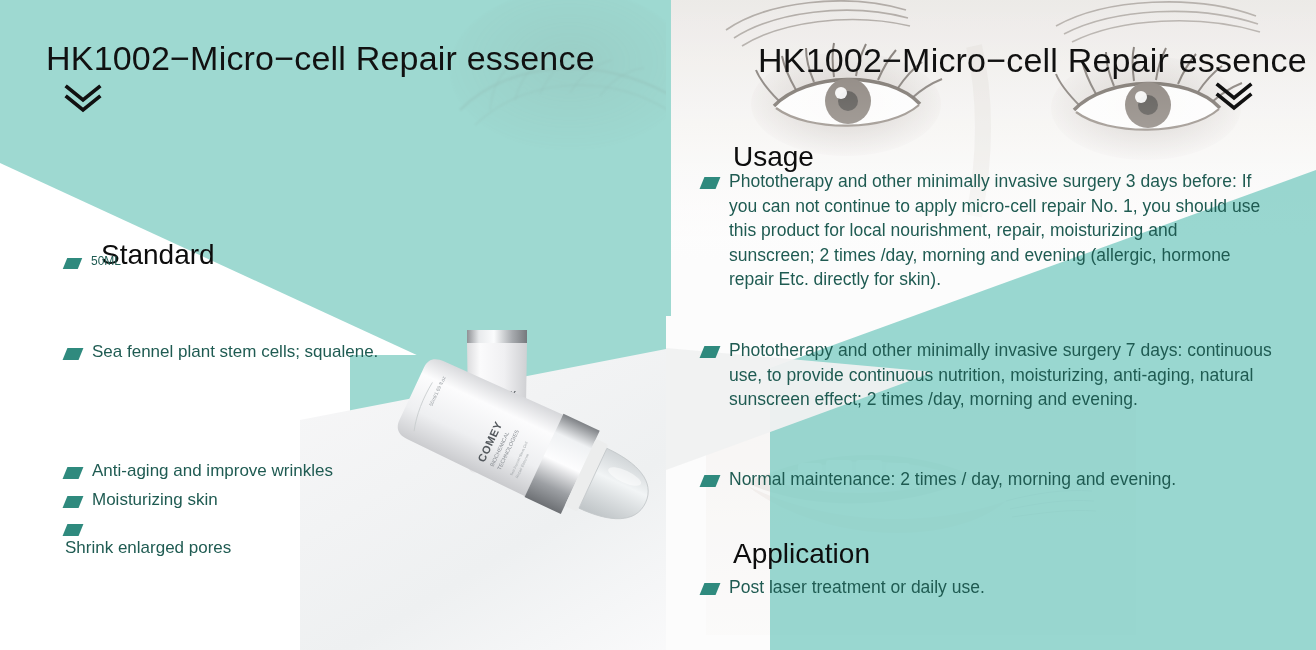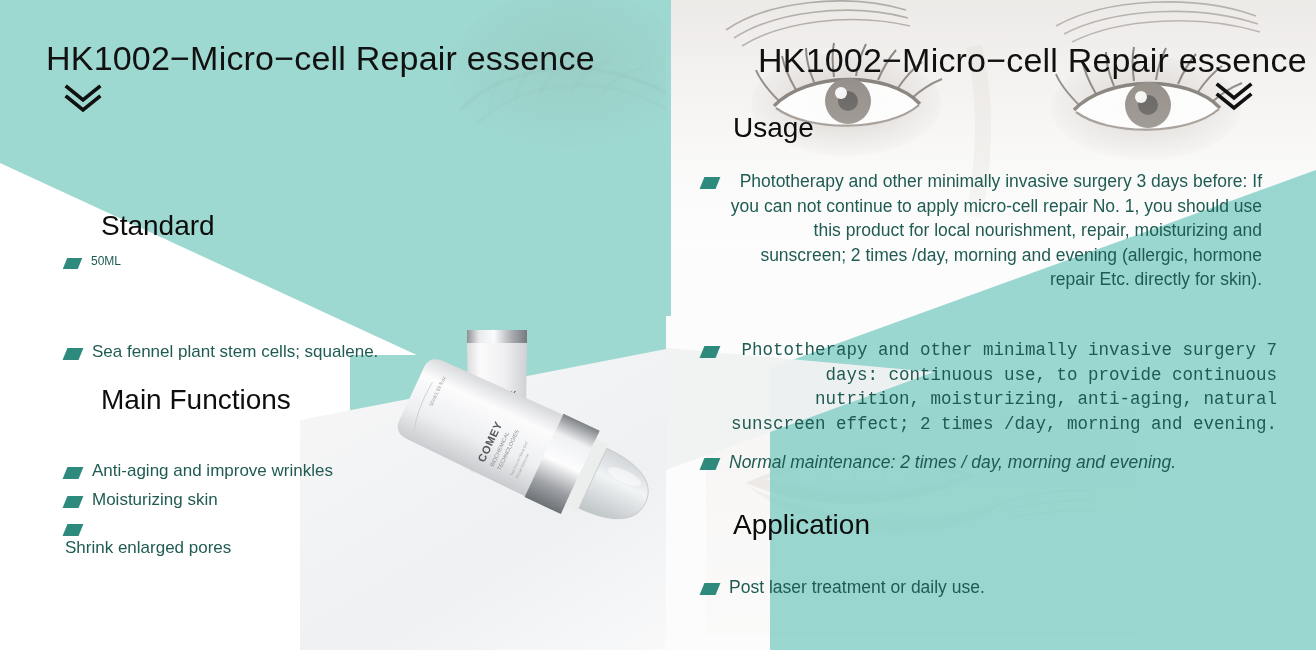--- a/index.html
+++ b/index.html
@@ -155,20 +155,21 @@
   }
   .chev-left { left: 62px; top: 82px; }
   .chev-right { left: 1213px; top: 80px; }
 
   .sec-head {
     position: absolute;
     font-size: 28px;
     color: #0d0d0d;
     font-weight: 400;
     white-space: nowrap;
+    margin-top: 29px;
   }
 
   .bullet-row {
     position: absolute;
     display: flex;
     align-items: flex-start;
     color: #1f5b52;
   }
   .bullet-mark {
     flex: 0 0 auto;
@@ -179,21 +180,20 @@
     margin-top: 7px;
     margin-right: 11px;
   }
   .bullet-mark.lg {
     width: 16px; height: 12px; margin-top: 8px;
   }
   .bullet-text {
     font-size: 17px;
     line-height: 23px;
     color: #1f5b52;
-    text-align: right;
   }
   .bullet-text.para {
     font-size: 17.5px;
     line-height: 24.5px;
   }
 
   .lbl-50ml { font-size: 12px; line-height: 21px; }
 </style>
 </head>
 <body>
@@ -425,21 +425,20 @@
     <div class="bullet-row" style="left:65px; top:251px; width:330px;">
       <span class="bullet-mark"></span>
       <span class="bullet-text lbl-50ml">50ML</span>
     </div>
 
     <div class="bullet-row" style="left:65px; top:340px; width:420px;">
       <span class="bullet-mark lg"></span>
       <span class="bullet-text">Sea fennel plant stem cells; squalene.</span>
     </div>
 
-    <div class="sec-head" style="left:101px; top:384px;">Main Functions</div>
 
     <div class="bullet-row" style="left:65px; top:488px; width:360px;">
       <span class="bullet-mark lg"></span>
       <span class="bullet-text">Moisturizing skin</span>
     </div>
     <div class="bullet-row" style="left:65px; top:459px; width:400px;">
       <span class="bullet-mark lg"></span>
       <span class="bullet-text">Anti-aging and improve wrinkles</span>
     </div>
     <div class="bullet-row" style="left:65px; top:516px; width:360px;flex-direction:column;">
@@ -453,26 +452,26 @@
       <path d="M5,15 L21,28 L37,15" stroke="#111111" stroke-width="3.6" fill="none" stroke-linecap="square"></path>
     </svg>
 
     <div class="sec-head" style="left:733px; top:112px;">Usage</div>
 
     <div class="bullet-row" style="left:702px; top:169px; width:560px;">
       <span class="bullet-mark lg"></span>
       <span class="bullet-text para"> Phototherapy and other minimally invasive surgery 3 days before: If you can not continue to apply micro-cell repair No. 1, you should use this product for local nourishment, repair, moisturizing and sunscreen; 2 times /day, morning and evening (allergic, hormone repair Etc. directly for skin).</span>
     </div>
 
-    <div class="bullet-row" style="left:702px; top:338px; width:575px;font-family:Liberation Mono, monospace;">
+    <div class="bullet-row" style="left:702px; top:338px; width:575px;">
       <span class="bullet-mark lg"></span>
       <span class="bullet-text para">Phototherapy and other minimally invasive surgery 7 days: continuous use, to provide continuous nutrition, moisturizing, anti-aging, natural sunscreen effect; 2 times /day, morning and evening.</span>
     </div>
 
-    <div class="bullet-row" style="left:702px; top:450px; width:580px;font-style:italic;">
+    <div class="bullet-row" style="left:702px; top:467px; width:580px;">
       <span class="bullet-mark lg"></span>
       <span class="bullet-text para">Normal maintenance: 2 times / day, morning and evening.</span>
     </div>
 
     <div class="sec-head" style="left:733px; top:509px;">Application</div>
     <div class="bullet-row" style="left:702px; top:557px; width:480px;margin-top:18px;">
       <span class="bullet-mark lg"></span>
       <span class="bullet-text para">Post laser treatment or daily use.</span>
     </div>
 

